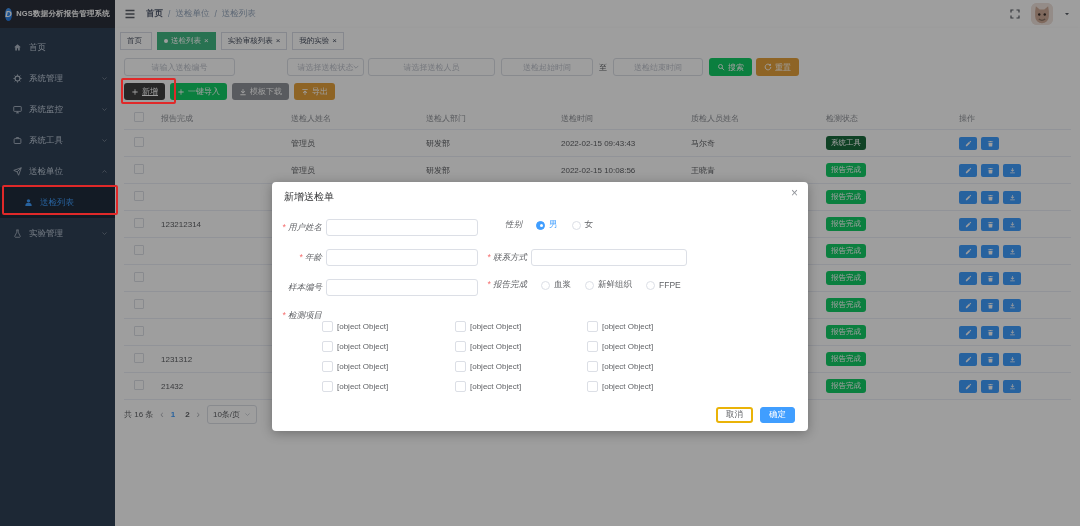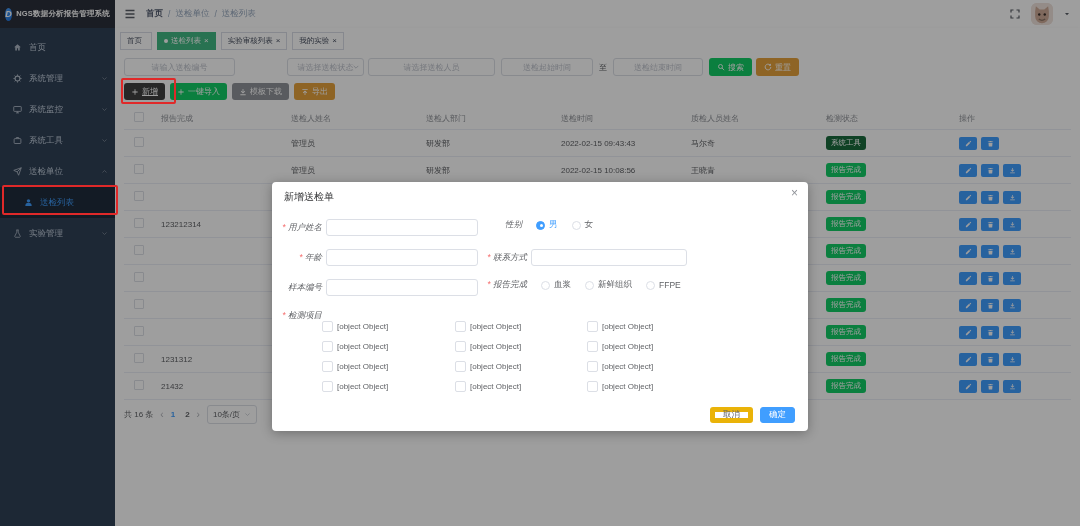--- a/index.html
+++ b/index.html
@@ -111,21 +111,21 @@
   .rlbl.checked{color:#409EFF;}
   .ritem{display:flex;align-items:center;margin-left:14px;}
   .ck-grid{position:absolute;left:50px;top:134px;display:grid;grid-template-columns:133px 132px 180px;
     grid-auto-rows:20px;align-items:center;}
   .ck-item{display:flex;align-items:center;gap:4px;}
   .ck-box{width:9px;height:9px;border:1px solid #dcdfe6;border-radius:2px;background:#fff;flex:none;}
   .ck-lbl{font-size:8px;color:#606266;white-space:nowrap;}
   .modal-footer{position:absolute;right:13px;bottom:8px;display:flex;gap:7px;}
   .m-btn{height:16px;padding:0 8px;border-radius:3px;font-size:8.5px;display:flex;align-items:center;
     cursor:pointer;font-family:inherit;}
-  .btn-cancel{background:#fff;border:5px solid #eab308;color:#606266;}
+  .btn-cancel{background:#fff;border:2px solid #eab308;color:#606266;}
   .btn-confirm{background:#409EFF;border:1px solid #409EFF;color:#fff;}
 
   .anno{position:absolute;border:2px solid #e02929;border-radius:2px;z-index:60;pointer-events:none;}
   #anno-add{left:121px;top:78px;width:51px;height:22px;}
   #anno-menu{left:2px;top:185px;width:112px;height:26px;}
 </style>
 </head>
 <body>
 
 <div id="screen">

